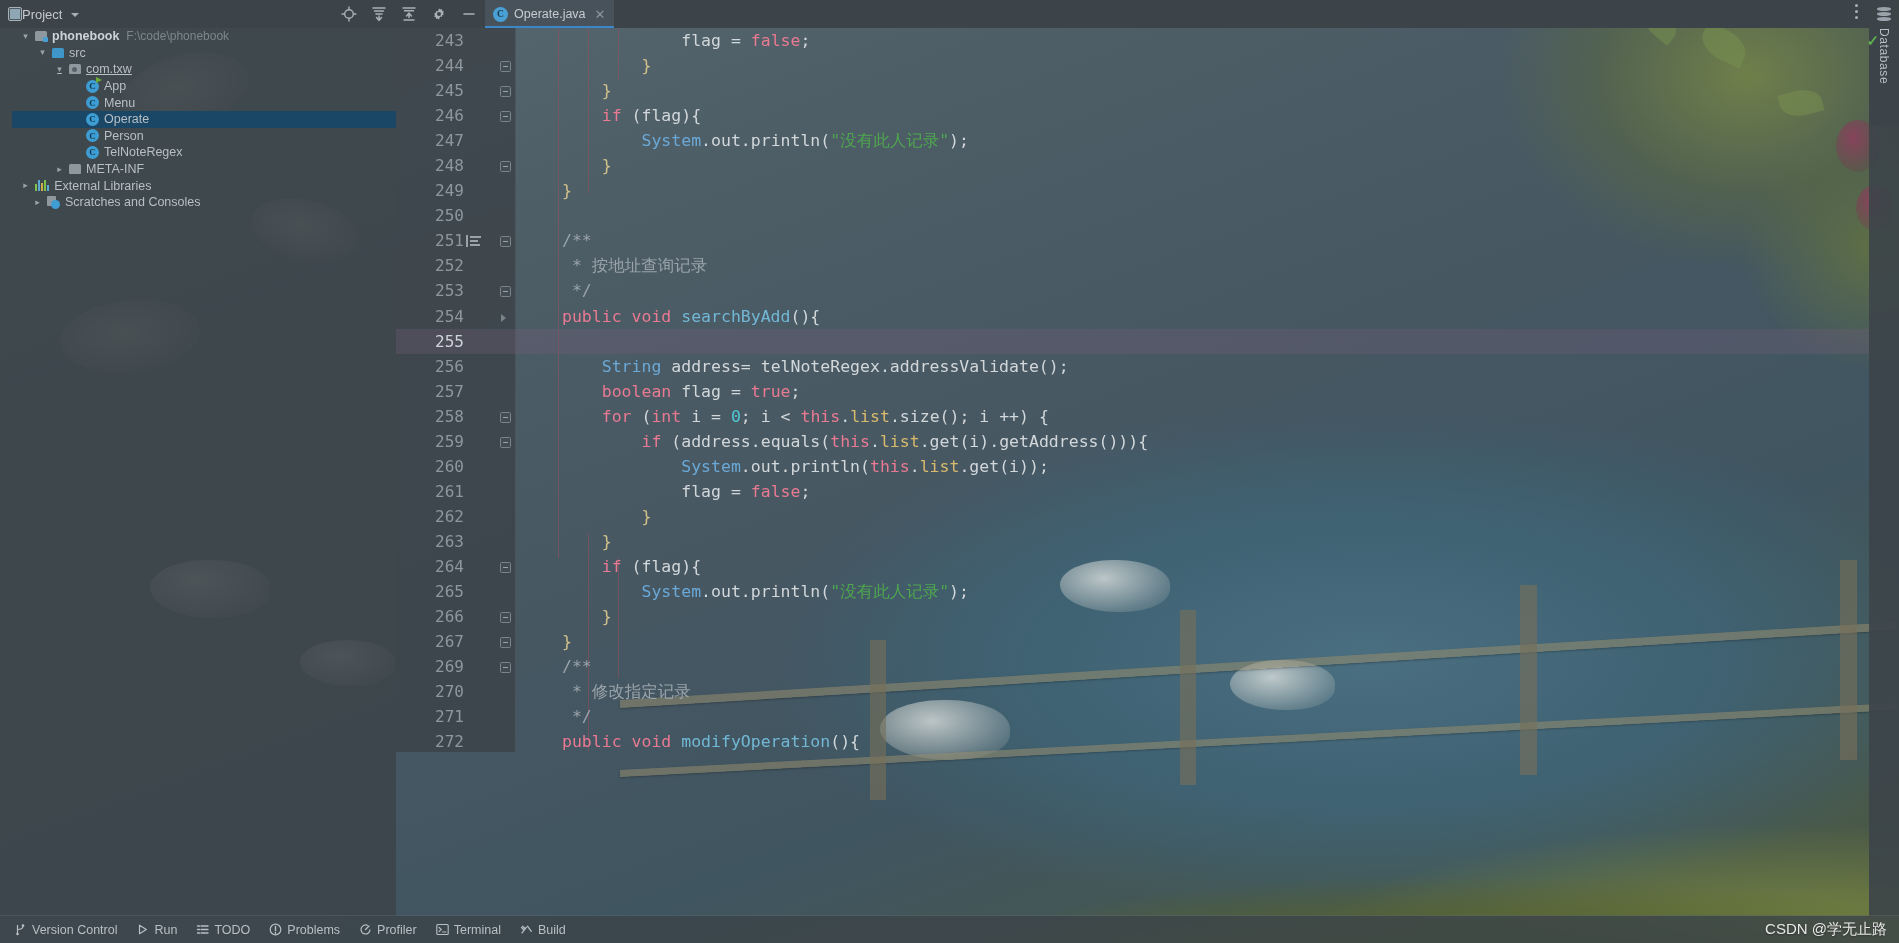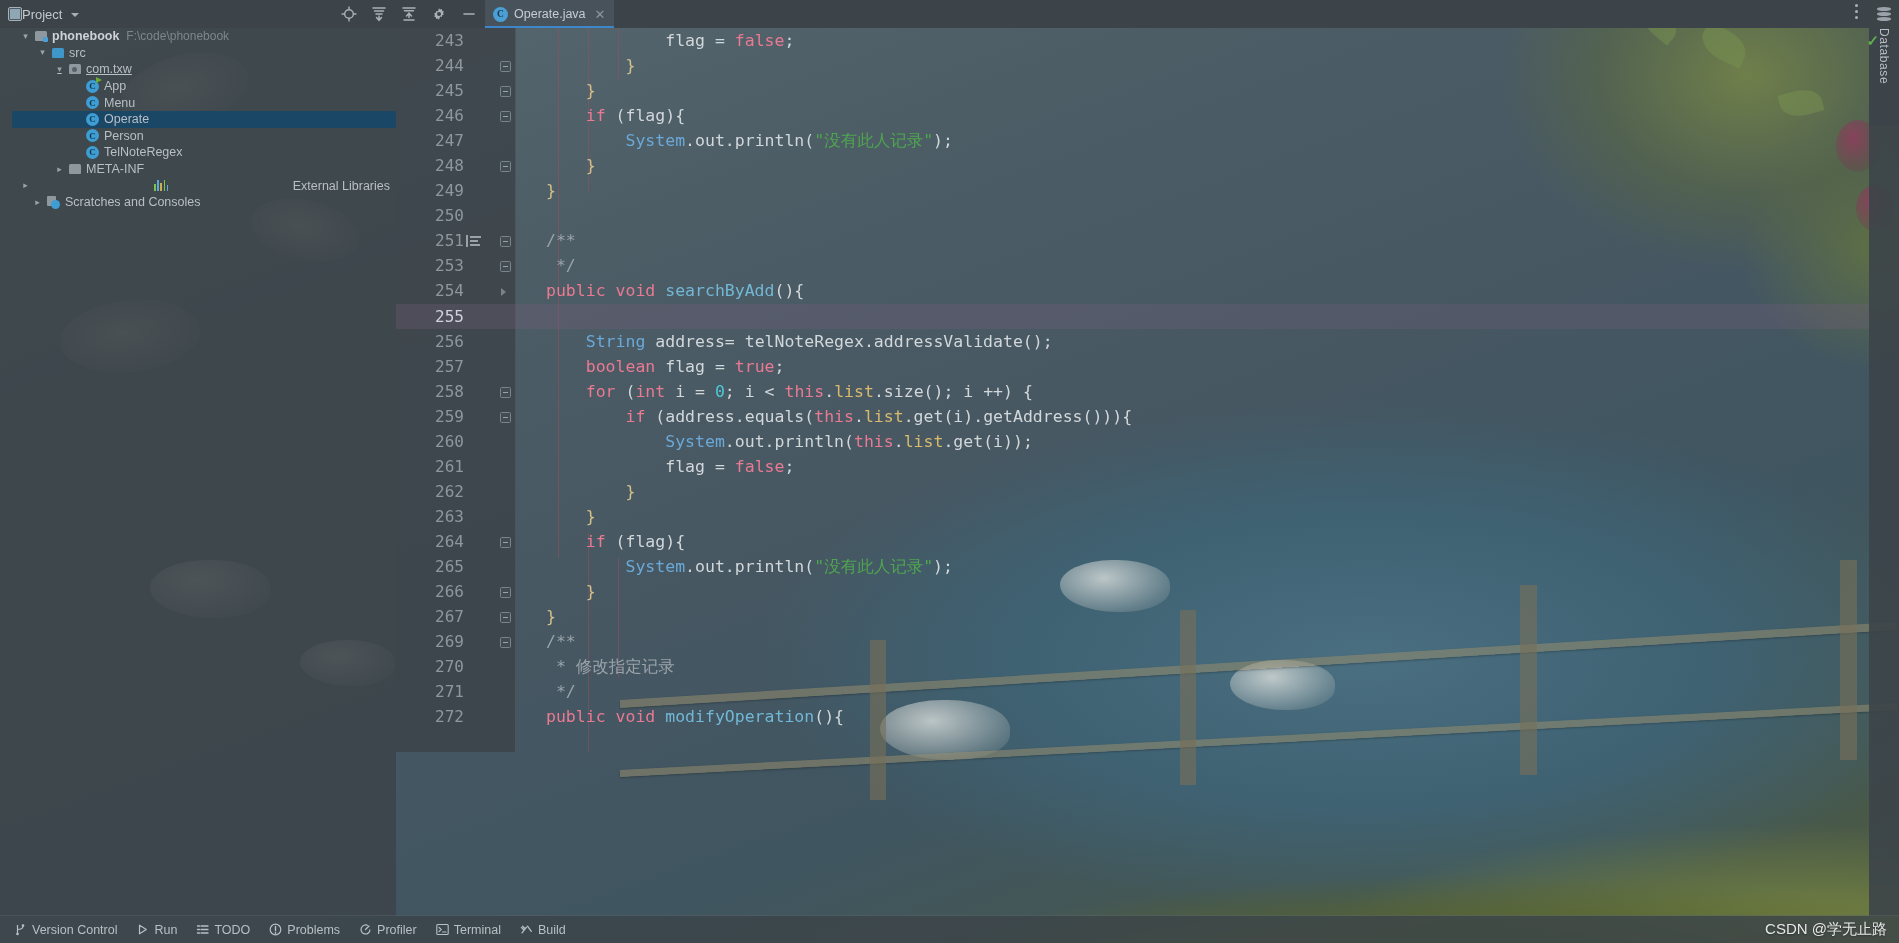--- a/index.html
+++ b/index.html
@@ -156,21 +156,21 @@
   .cline {
     position:relative; height:25.05px; line-height:25.05px; white-space:pre;
     font-family:"DejaVu Sans Mono","Liberation Mono",monospace; font-size:16.5px;
   }
   .cline.hl { background:rgba(116,94,124,0.30); }
   .cline.hl .lnum { color:#cdd3d8; }
   .lnum {
     position:absolute; left:0; width:68px; text-align:right;
     color:#8e979e; font-family:"DejaVu Sans Mono",monospace; font-size:16px;
   }
-  .ctext { position:absolute; left:150px; top:0; }
+  .ctext { position:absolute; left:166px; top:0; }
   
   .foldmk {
     position:absolute; left:104px; top:8px; width:11px; height:11px;
     border:1px solid #79838a; border-radius:1.5px; background:rgba(70,80,87,0.55);
   }
   .foldmk::before{ content:""; position:absolute; left:2px; top:4px; width:5px;height:1px;background:#9aa3aa;}
   .foldmk.tri { border:none; background:none; }
   .foldmk.tri::before { display:none; }
   .foldmk.tri::after{
     content:""; position:absolute; left:1px; top:2px;
@@ -359,21 +359,21 @@
       <span class="cic">C</span>
       <span class="tlabel">TelNoteRegex</span>
     </div>
 
     <div class="trow" style="padding-left:42px;">
       <span class="arrow closed"></span>
       <span class="fold" style="margin-left:4px;"></span>
       <span class="tlabel">META-INF</span>
     </div>
 
-    <div class="trow" style="padding-left:8px;justify-content:space-between;">
+    <div class="trow" style="padding-left:8px;">
       <span class="arrow closed"></span>
       <span class="libs-ic" style="margin-left:4px;">
         <i style="height:7px;background:#7fc24a;"></i>
           <i style="height:11px;background:#5aa7d8;"></i>
           <i style="height:8px;background:#c9b04a;"></i>
           <i style="height:11px;background:#7fc24a;"></i>
           <i style="height:6px;background:#5aa7d8;"></i>
       </span>
       <span class="tlabel">External Libraries</span>
     </div>
@@ -401,20 +401,21 @@
     <div class="code-area" id="code-area">
         <div class="cline"><span class="lnum">243</span><span class="ctext"><span class="pln">            </span><span class="pln">flag </span><span class="pln">= </span><span class="kw">false</span><span class="pln">;</span></span></div>
         <div class="cline"><span class="lnum">244</span><span class="foldmk"></span><span class="ctext"><span class="pln">        </span><span class="punc">}</span></span></div>
         <div class="cline"><span class="lnum">245</span><span class="foldmk"></span><span class="ctext"><span class="pln">    </span><span class="punc">}</span></span></div>
         <div class="cline"><span class="lnum">246</span><span class="foldmk"></span><span class="ctext"><span class="pln">    </span><span class="kw">if</span><span class="pln"> (flag){</span></span></div>
         <div class="cline"><span class="lnum">247</span><span class="ctext"><span class="pln">        </span><span class="cls">System</span><span class="pln">.out.println(</span><span class="str">"没有此人记录"</span><span class="pln">);</span></span></div>
         <div class="cline"><span class="lnum">248</span><span class="foldmk"></span><span class="ctext"><span class="pln">    </span><span class="punc">}</span></span></div>
         <div class="cline"><span class="lnum">249</span><span class="ctext"><span class="punc">}</span></span></div>
         <div class="cline"><span class="lnum">250</span><span class="ctext"></span></div>
         <div class="cline"><span class="lnum">251</span><span class="docmk"><b></b><i style="top:1px;width:11px;"></i><i style="top:5px;width:8px;"></i><i style="top:9px;width:10px;"></i></span><span class="foldmk"></span><span class="ctext"><span class="cmt">/**</span></span></div>
+        <div class="cline"><span class="lnum">252</span><span class="ctext"><span class="cmt"> * 按地址查询记录</span></span></div>
         <div class="cline"><span class="lnum">253</span><span class="foldmk"></span><span class="ctext"><span class="cmt"> */</span></span></div>
         <div class="cline"><span class="lnum">254</span><span class="foldmk tri"></span><span class="ctext"><span class="kw">public void </span><span class="meth">searchByAdd</span><span class="pln">(){</span></span></div>
         <div class="cline hl"><span class="lnum">255</span></div>
         <div class="cline"><span class="lnum">256</span><span class="ctext"><span class="pln">    </span><span class="cls">String</span><span class="pln"> address= telNoteRegex.addressValidate();</span></span></div>
         <div class="cline"><span class="lnum">257</span><span class="ctext"><span class="pln">    </span><span class="kw">boolean</span><span class="pln"> flag = </span><span class="kw">true</span><span class="pln">;</span></span></div>
         <div class="cline"><span class="lnum">258</span><span class="foldmk"></span><span class="ctext"><span class="pln">    </span><span class="kw">for</span><span class="pln"> (</span><span class="kw">int</span><span class="pln"> i = </span><span class="num">0</span><span class="pln">; i &lt; </span><span class="thi">this</span><span class="pln">.</span><span class="fld">list</span><span class="pln">.size(); i ++) {</span></span></div>
         <div class="cline"><span class="lnum">259</span><span class="foldmk"></span><span class="ctext"><span class="pln">        </span><span class="kw">if</span><span class="pln"> (address.equals(</span><span class="thi">this</span><span class="pln">.</span><span class="fld">list</span><span class="pln">.get(i).getAddress())){</span></span></div>
         <div class="cline"><span class="lnum">260</span><span class="ctext"><span class="pln">            </span><span class="cls">System</span><span class="pln">.out.println(</span><span class="thi">this</span><span class="pln">.</span><span class="fld">list</span><span class="pln">.get(i));</span></span></div>
         <div class="cline"><span class="lnum">261</span><span class="ctext"><span class="pln">            </span><span class="pln">flag = </span><span class="kw">false</span><span class="pln">;</span></span></div>
         <div class="cline"><span class="lnum">262</span><span class="ctext"><span class="pln">        </span><span class="punc">}</span></span></div>

